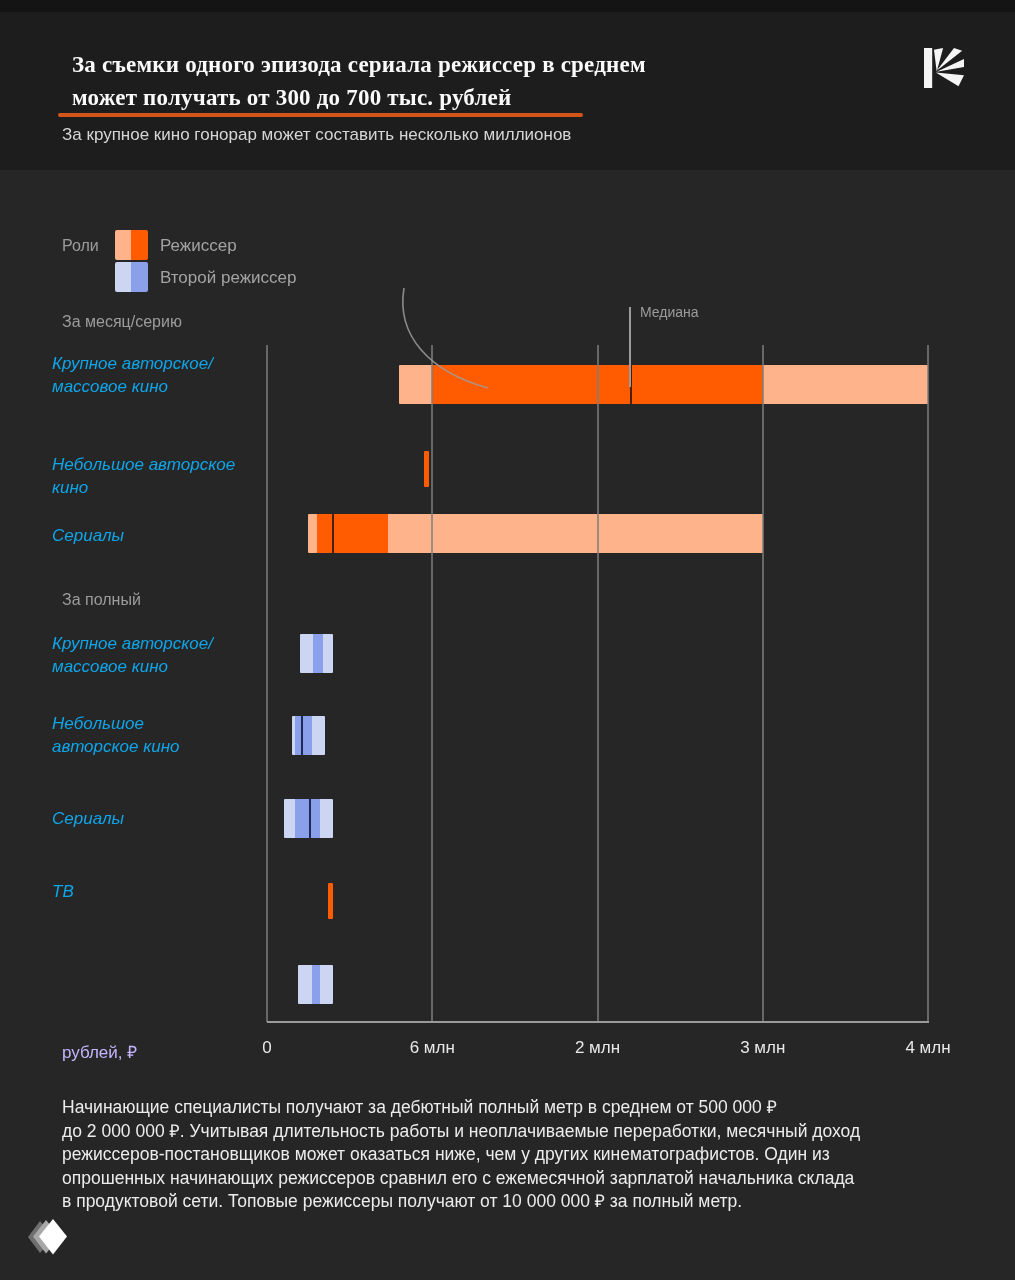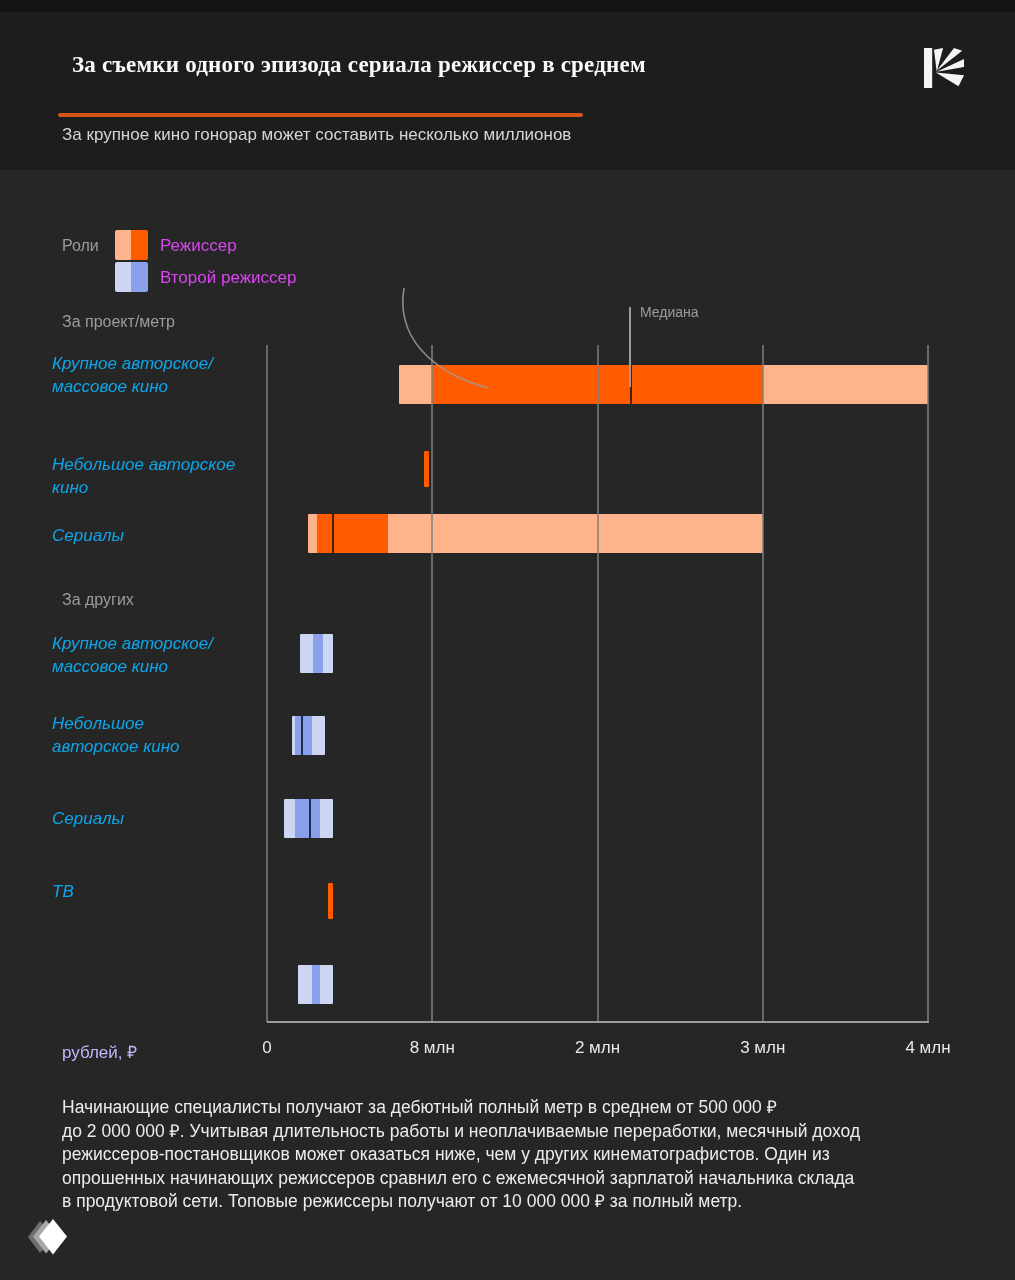--- a/index.html
+++ b/index.html
@@ -25,21 +25,21 @@
   .row-label{position:absolute;left:52px;width:215px;font-size:17px;line-height:23px;
         color:#0ea5e9;white-space:pre-line;font-style:italic;}
   .bar{position:absolute;z-index:2;border-radius:1px;}
   .iqr{position:absolute;z-index:3;}
   .med-line{position:absolute;z-index:4;width:2px;}
   
   .legend-label{position:absolute;left:62px;top:237px;font-size:16px;color:#9c9c9c;}
   .swatch{position:absolute;left:115px;width:33px;height:30px;border-radius:2px;}
   .sw-1{top:230px;}
   .sw-2{top:262px;}
-  .legend-item-label{position:absolute;left:160px;font-size:17px;color:#d946ef;white-space:nowrap;}
+  .legend-item-label{position:absolute;left:160px;font-size:17px;color:#a3a3a3;white-space:nowrap;}
   .li-1{top:236px;}
   .li-2{top:268px;}
   
   .range-note{position:absolute;left:322px;top:236px;font-size:16px;line-height:20px;
         color:#9c9c9c;white-space:pre-line;z-index:8;}
   .curve-svg{position:absolute;left:0;top:0;z-index:8;pointer-events:none;}
   .median-line-annot{position:absolute;left:629px;top:307px;width:2px;height:80px;
         background:#9c9c9c;z-index:8;}
   .median-label{position:absolute;left:640px;top:304px;font-size:14px;color:#9c9c9c;z-index:8;}
   .serials-note{position:absolute;left:507px;top:584px;font-size:17px;line-height:22px;
@@ -49,20 +49,21 @@
   .bottom-logo{position:absolute;left:28px;top:1218px;}
 </style>
 </head>
 <body>
 
 <div class="page">
   <div class="top-strip"></div>
 
   <div class="header">
     <div class="title-line title-1">За съемки одного эпизода сериала режиссер в среднем</div>
+    <div class="title-line title-2">может получать от 300 до 700 тыс. рублей</div>
     <div class="title-underline"></div>
     <div class="subtitle">За крупное кино гонорар может составить несколько миллионов</div>
     <svg class="kp-logo" width="40" height="40" viewBox="0 0 44 44">
       <rect x="0" y="0" width="9" height="44" fill="#f5f5f5"></rect>
       <polygon points="14,26 11,2 21,0" fill="#f5f5f5"></polygon>
       <polygon points="14,25 33,0 42,3" fill="#f5f5f5"></polygon>
       <polygon points="14,26 44,12 44,21" fill="#f5f5f5"></polygon>
       <polygon points="13,27 44,30 38,42" fill="#f5f5f5"></polygon>
     </svg>
   </div>
@@ -70,42 +71,42 @@
   <div class="legend-label">Роли</div>
   <div class="swatch sw-1" style="background: linear-gradient(to right, rgb(255, 179, 138) 50%, rgb(255, 91, 0) 50%);"></div>
   <div class="legend-item-label li-1">Режиссер</div>
   <div class="swatch sw-2" style="background: linear-gradient(to right, rgb(204, 213, 242) 50%, rgb(139, 160, 234) 50%);"></div>
   <div class="legend-item-label li-2">Второй режиссер</div>
 
   <div id="chart-layer">
       <div class="gridline" style="left: 266px; top: 345px; height: 677px;"></div>
       <div class="tick-label" style="left: 267px;">0</div>
       <div class="gridline" style="left: 431.25px; top: 345px; height: 677px;"></div>
-      <div class="tick-label" style="left: 432.25px;">8 млн</div>
+      <div class="tick-label" style="left: 432.25px;">6 млн</div>
       <div class="gridline" style="left: 596.5px; top: 345px; height: 677px;"></div>
       <div class="tick-label" style="left: 597.5px;">2 млн</div>
       <div class="gridline" style="left: 761.75px; top: 345px; height: 677px;"></div>
       <div class="tick-label" style="left: 762.75px;">3 млн</div>
       <div class="gridline" style="left: 927px; top: 345px; height: 677px;"></div>
       <div class="tick-label" style="left: 928px;">4 млн</div>
       <div class="axis-line" style="left: 267px; width: 662px;"></div>
-      <div class="section-label" style="top: 313px;">За проект/метр</div>
+      <div class="section-label" style="top: 313px;">За месяц/серию</div>
       <div class="row-label" style="top: 352px;">Крупное авторское/
 массовое кино</div>
       <div class="bar" style="left: 399.2px; top: 365px; width: 528.8px; height: 39px; background: rgb(255, 179, 138);"></div>
       <div class="iqr" style="left: 432.25px; top: 365px; width: 330.5px; height: 39px; background: rgb(255, 91, 0);"></div>
       <div class="med-line" style="left: 629.55px; top: 365px; height: 39px; background: rgb(74, 32, 8);"></div>
       <div class="row-label" style="top: 453px;">Небольшое авторское
 кино</div>
       <div class="bar" style="left: 423.987px; top: 451px; width: 4.9575px; height: 36px; background: rgb(255, 91, 0);"></div>
       <div class="row-label" style="top: 524px;">Сериалы</div>
       <div class="bar" style="left: 308.312px; top: 514px; width: 454.438px; height: 39px; background: rgb(255, 179, 138);"></div>
       <div class="iqr" style="left: 316.575px; top: 514px; width: 71.0575px; height: 39px; background: rgb(255, 91, 0);"></div>
       <div class="med-line" style="left: 332.1px; top: 514px; height: 39px; background: rgb(74, 32, 8);"></div>
-      <div class="section-label" style="top: 591px;">За других</div>
+      <div class="section-label" style="top: 591px;">За полный</div>
       <div class="row-label" style="top: 632px;">Крупное авторское/
 массовое кино</div>
       <div class="bar" style="left: 300.05px; top: 634px; width: 33.05px; height: 39px; background: rgb(204, 213, 242);"></div>
       <div class="iqr" style="left: 313.27px; top: 634px; width: 9.915px; height: 39px; background: rgb(139, 160, 234);"></div>
       <div class="row-label" style="top: 712px;">Небольшое
 авторское кино</div>
       <div class="bar" style="left: 291.788px; top: 716px; width: 33.05px; height: 39px; background: rgb(204, 213, 242);"></div>
       <div class="iqr" style="left: 295.092px; top: 716px; width: 16.525px; height: 39px; background: rgb(139, 160, 234);"></div>
       <div class="med-line" style="left: 300.702px; top: 716px; height: 39px; background: rgb(32, 43, 85);"></div>
       <div class="row-label" style="top: 807px;">Сериалы</div>

